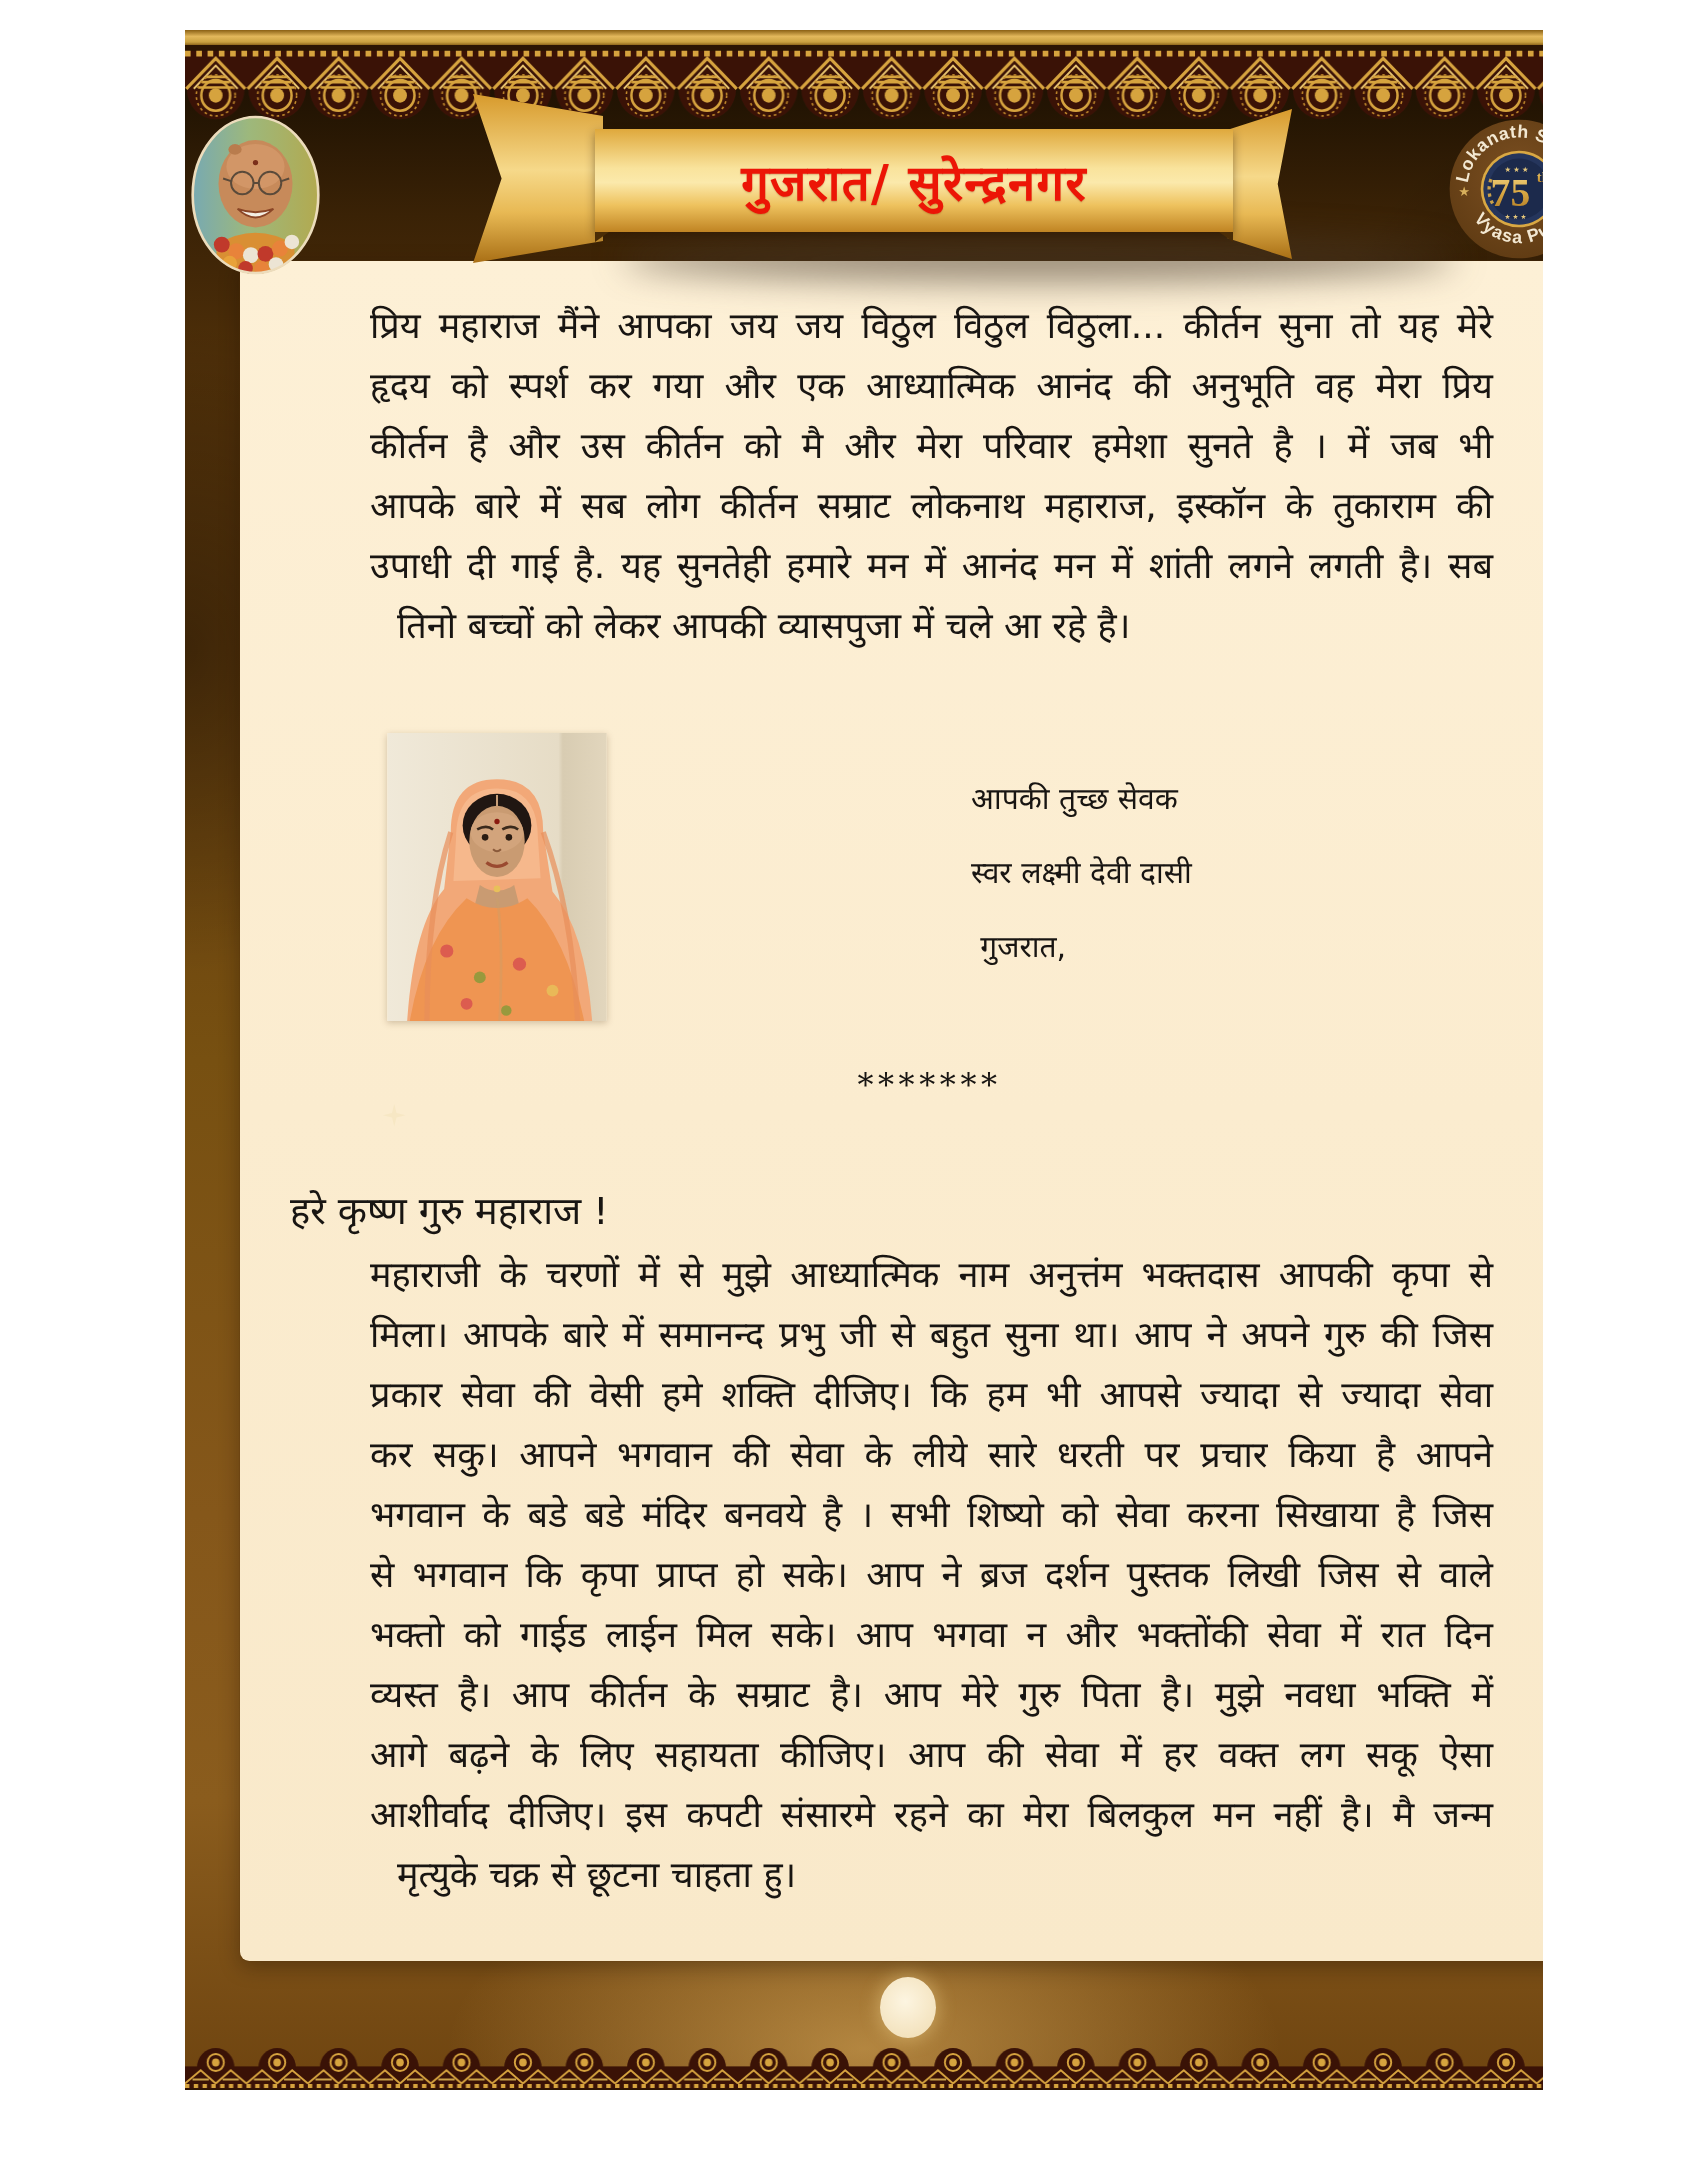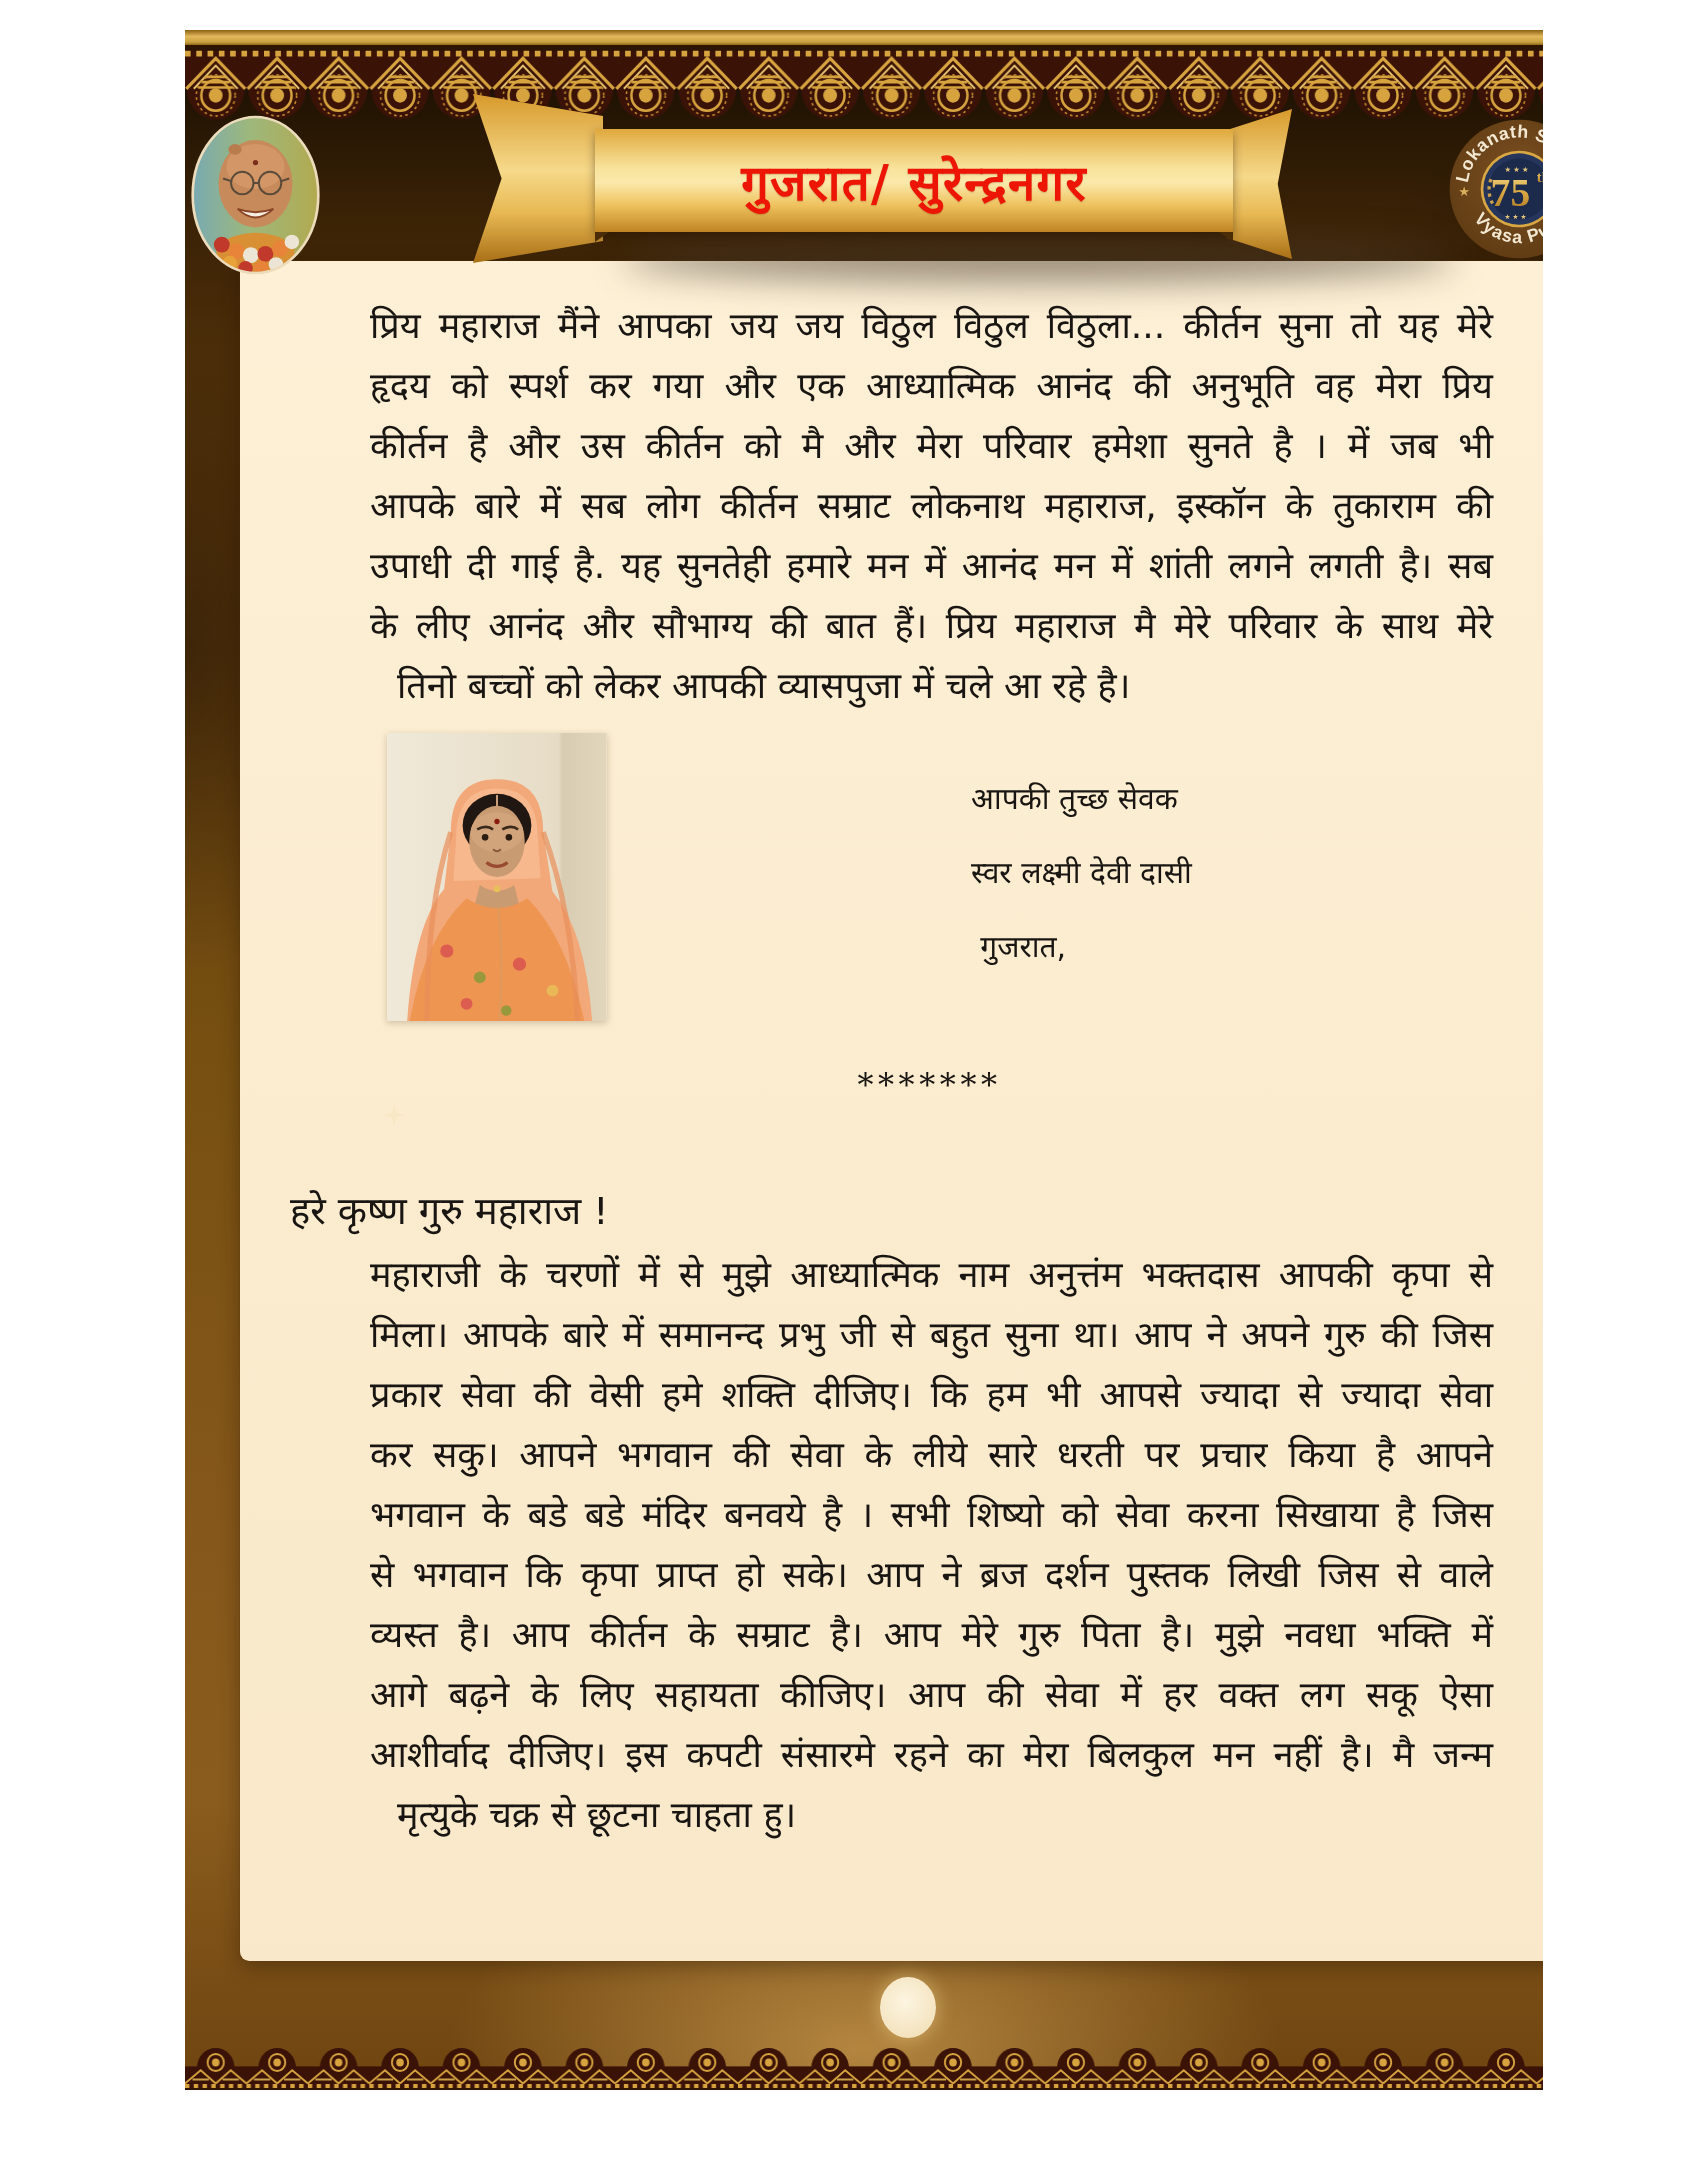--- a/index.html
+++ b/index.html
@@ -198,21 +198,20 @@
 
   <div class="sparkle"></div>
 </div>
 
 <div class="letter1">
     <div class="tl">प्रिय महाराज मैंने आपका जय जय विठुल विठुल विठुला... कीर्तन  सुना तो यह मेरे</div>
     <div class="tl">हृदय  को स्पर्श कर गया और एक आध्यात्मिक आनंद की अनुभूति  वह मेरा प्रिय</div>
     <div class="tl">कीर्तन है और उस कीर्तन को मै और मेरा परिवार हमेशा सुनते है । में जब भी</div>
     <div class="tl">आपके बारे में सब लोग कीर्तन सम्राट लोकनाथ महाराज, इस्कॉन के तुकाराम की</div>
     <div class="tl">उपाधी दी गाई है. यह सुनतेही  हमारे मन में आनंद मन में शांती लगने लगती है। सब</div>
-    <div class="tl">के लीए आनंद और सौभाग्य की बात हैं। प्रिय महाराज मै मेरे परिवार के साथ मेरे</div>
     <div class="tl last">तिनो बच्चों को लेकर आपकी व्यासपुजा में चले आ रहे है।</div>
   </div>
 
 <svg class="devotee-photo" viewBox="0 0 332 436">
   <defs>
     <linearGradient id="wall" x1="0" y1="0" x2="1" y2="0">
       <stop offset="0" stop-color="#f0e9d9"></stop>
         <stop offset=".78" stop-color="#e6dcc6"></stop>
       <stop offset=".8" stop-color="#d8ccb2"></stop>
         <stop offset="1" stop-color="#e2d6bd"></stop>
@@ -256,20 +255,21 @@
 
 <div class="heading">हरे कृष्ण गुरु महाराज !</div>
 
 <div class="letter2">
     <div class="tl">महाराजी के चरणों में से मुझे आध्यात्मिक नाम अनुत्तंम भक्तदास आपकी कृपा से</div>
     <div class="tl">मिला। आपके बारे में समानन्द प्रभु जी से बहुत सुना था। आप ने अपने गुरु की जिस</div>
     <div class="tl">प्रकार सेवा की  वेसी हमे शक्ति दीजिए। कि हम भी आपसे ज्यादा से ज्यादा सेवा</div>
     <div class="tl">कर सकु। आपने भगवान की सेवा के लीये सारे धरती पर प्रचार किया है  आपने</div>
     <div class="tl">भगवान के बडे बडे मंदिर बनवये है । सभी शिष्यो को सेवा करना सिखाया है जिस</div>
     <div class="tl">से भगवान कि कृपा प्राप्त हो सके। आप ने ब्रज दर्शन पुस्तक लिखी जिस से  वाले</div>
+    <div class="tl">भक्तो को गाईड लाईन मिल सके।  आप भगवा न और भक्तोंकी सेवा में  रात दिन</div>
     <div class="tl">व्यस्त है।  आप कीर्तन के सम्राट है।  आप मेरे गुरु पिता है।  मुझे नवधा भक्ति में</div>
     <div class="tl">आगे बढ़ने के लिए सहायता कीजिए।  आप की सेवा में हर वक्त लग सकू ऐसा</div>
     <div class="tl">आशीर्वाद दीजिए।  इस कपटी संसारमे रहने का मेरा बिलकुल मन नहीं है।  मै जन्म</div>
     <div class="tl last">मृत्युके चक्र से छूटना  चाहता हु।</div>
   </div>
 
 <div class="page-bubble"></div>
 
 
 </body></html>

